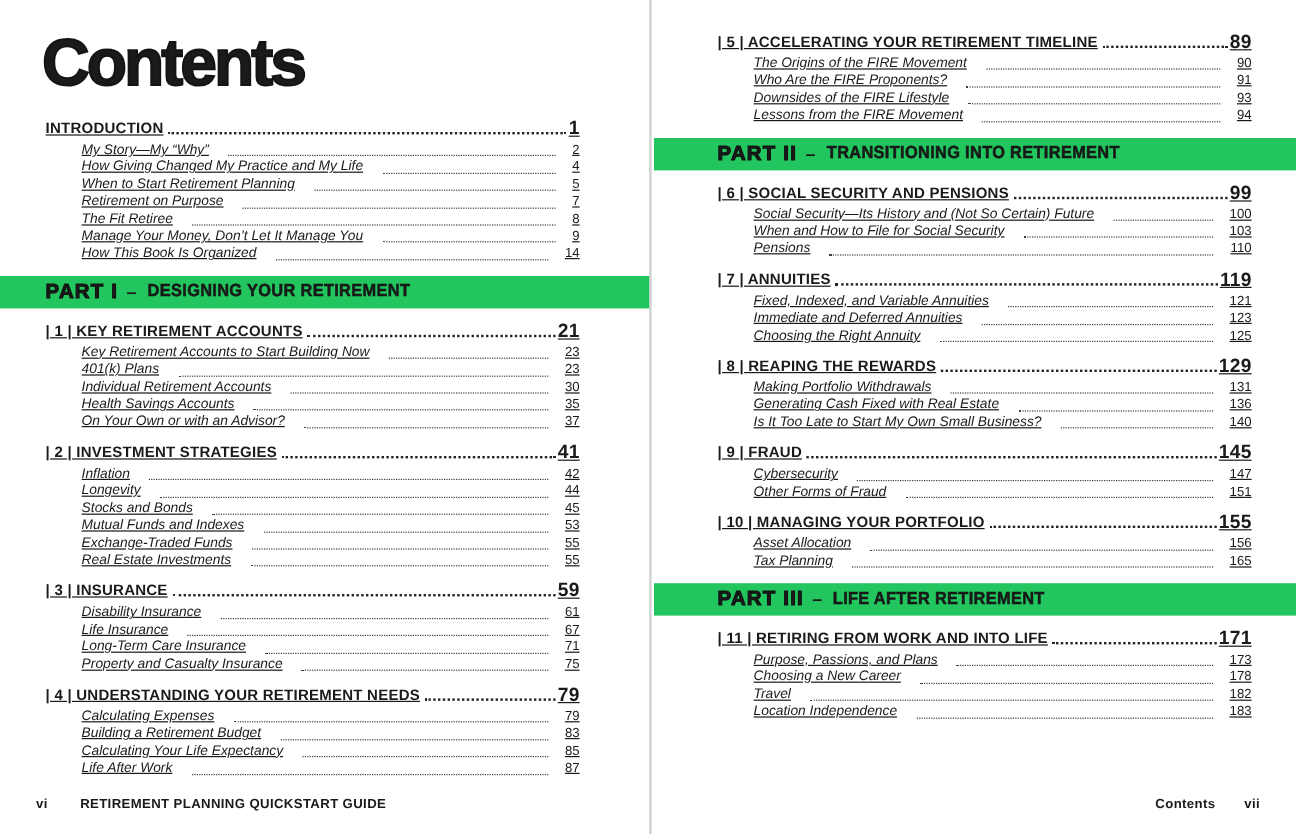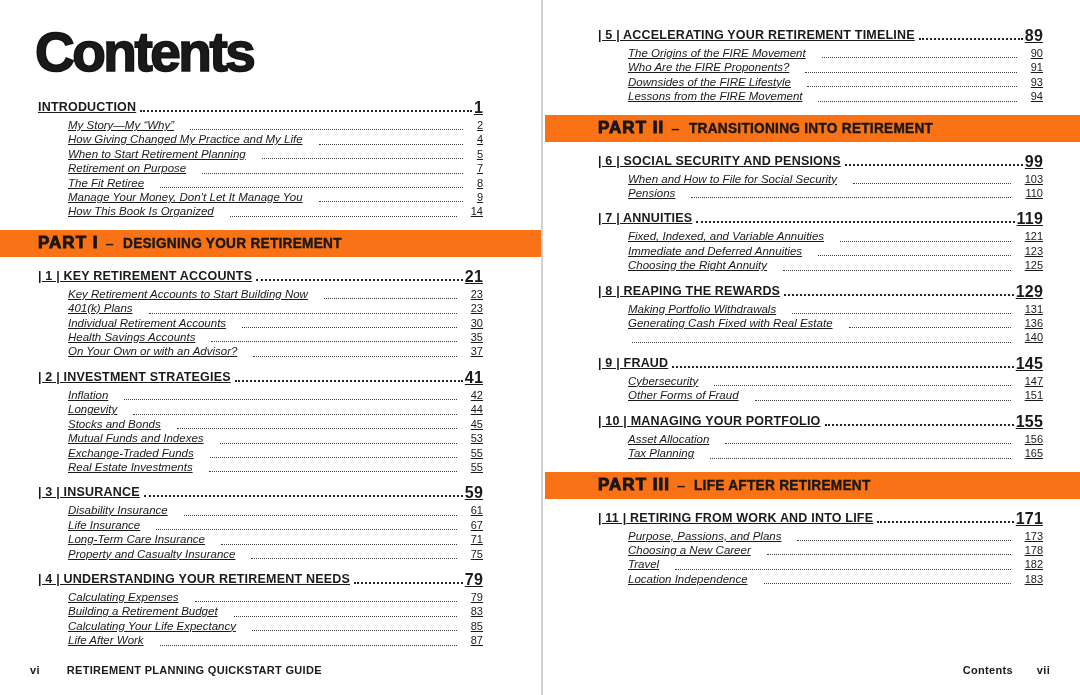--- a/index.html
+++ b/index.html
@@ -50,21 +50,21 @@
   }
   .entry-row .leader {
     border-bottom: 1.6px dotted #3d3d3d;
     margin-bottom: 2px;
   }
   .entry-page { font-style: normal; font-size: 11px; }
 
   
   .part-band {
     height: 27px; display: flex; align-items: center;
-    background: #f97316;
+    background: #22c55e;
     margin: 6px -58px 12px -38px;
     padding-left: 38px;
     white-space: nowrap;
   }
   .page-right .part-band {
     margin: 6px -37px 12px -53px;
     padding-left: 53px;
   }
   .part-label {
     font-weight: bold; font-size: 17px; letter-spacing: 1px;
@@ -360,20 +360,25 @@
       </div>
 
       <div class="chapter-block">
         <div class="row chapter-row">
           <span>| 6 | SOCIAL SECURITY AND PENSIONS</span>
           <span class="leader"></span>
           <span class="chapter-page">99</span>
         </div>
         <div>
 
+            <div class="row entry-row">
+              <span>Social Security—Its History and (Not So Certain) Future</span>
+              <span class="leader"></span>
+              <span class="entry-page">100</span>
+            </div>
 
             <div class="row entry-row">
               <span>When and How to File for Social Security</span>
               <span class="leader"></span>
               <span class="entry-page">103</span>
             </div>
 
             <div class="row entry-row">
               <span>Pensions</span>
               <span class="leader"></span>
@@ -424,20 +429,21 @@
               <span class="entry-page">131</span>
             </div>
 
             <div class="row entry-row">
               <span>Generating Cash Fixed with Real Estate</span>
               <span class="leader"></span>
               <span class="entry-page">136</span>
             </div>
 
             <div class="row entry-row">
+              <span>Is It Too Late to Start My Own Small Business?</span>
               <span class="leader"></span>
               <span class="entry-page">140</span>
             </div>
           </div>
       </div>
 
       <div class="chapter-block">
         <div class="row chapter-row">
           <span>| 9 | FRAUD</span>
           <span class="leader"></span>

